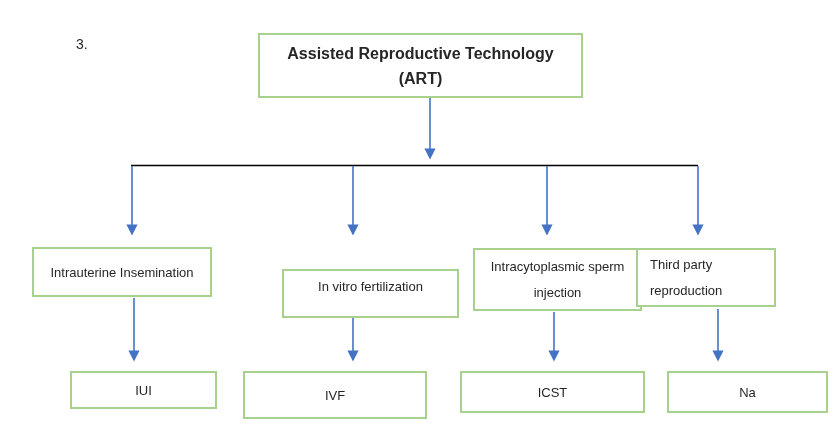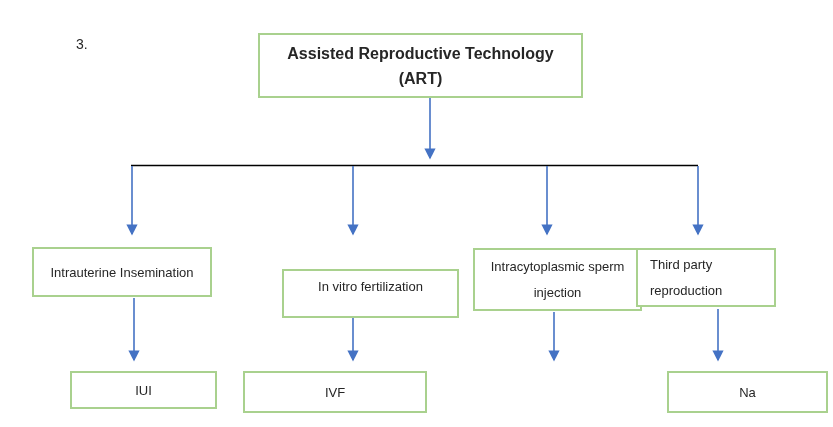--- a/index.html
+++ b/index.html
@@ -46,21 +46,21 @@
   }
   .m1 { left: 32px;  top: 247px; width: 180px; height: 50px; }
   .m2 { left: 282px; top: 248px; width: 177px; height: 49px;
         align-items: flex-start; padding-top: 7px; margin-top: 21px; }
   .m3 { left: 473px; top: 248px; width: 169px; height: 63px;
         line-height: 26px; padding: 0 9px; }
   .m4 { left: 636px; top: 248px; width: 140px; height: 59px;
         justify-content: flex-start; text-align: left;
         padding-left: 12px; line-height: 26px; }
   .b1 { left: 70px;  top: 371px; width: 147px; height: 38px; }
-  .b2 { left: 243px; top: 371px; width: 184px; height: 42px; }
+  .b2 { left: 243px; top: 371px; width: 184px; height: 48px; }
   .b3 { left: 460px; top: 371px; width: 185px; height: 42px; }
   .b4 { left: 667px; top: 371px; width: 161px; height: 42px; }
   svg.connectors {
     position: absolute;
     left: 0; top: 0;
     width: 833px; height: 427px;
     pointer-events: none;
   }
   line.arrow { stroke: var(--arrow); stroke-width: 1.6; }
   line.bus   { stroke: var(--line);  stroke-width: 1.4; }
@@ -98,15 +98,16 @@
     <line class="arrow" x1="718" y1="309" x2="718" y2="360" marker-end="url(#ah)"></line>
   </svg>
 
   <div class="box m1">Intrauterine Insemination</div>
   <div class="box m2">In vitro fertilization</div>
   <div class="box m3">Intracytoplasmic sperm injection</div>
   <div class="box m4">Third party reproduction</div>
 
   <div class="box b1">IUI</div>
   <div class="box b2">IVF</div>
+  <div class="box b3">ICST</div>
   <div class="box b4">Na</div>
 
 </div>
 
 </body></html>

